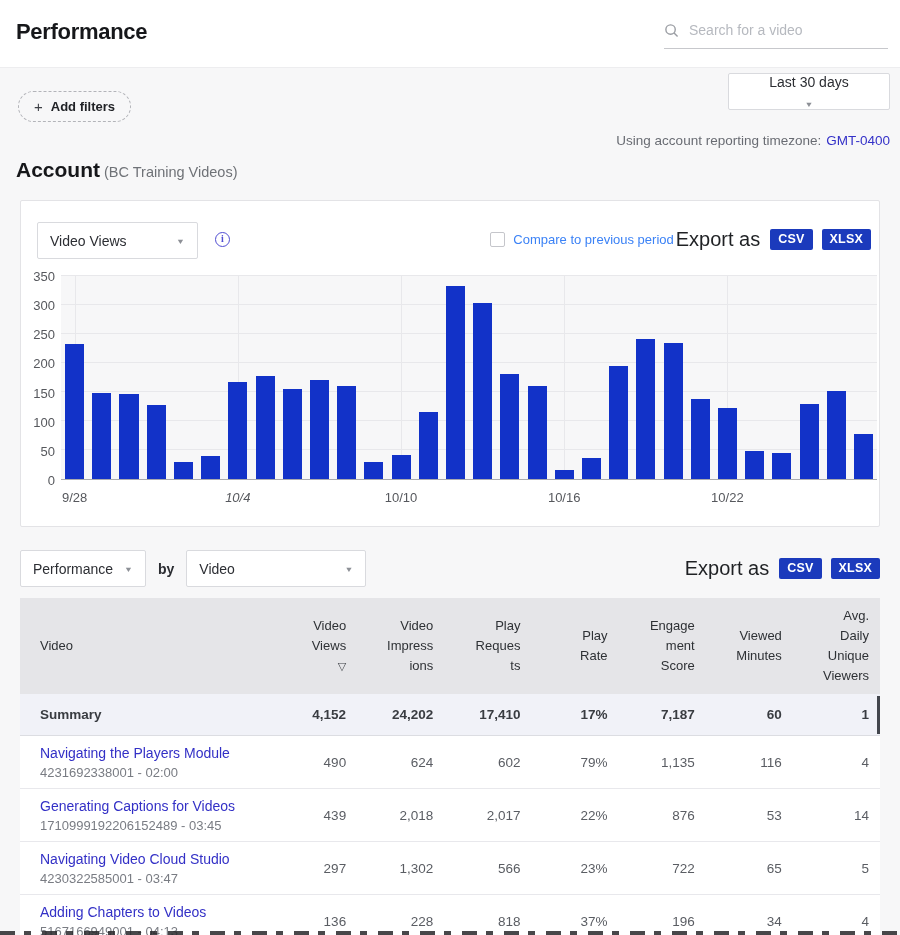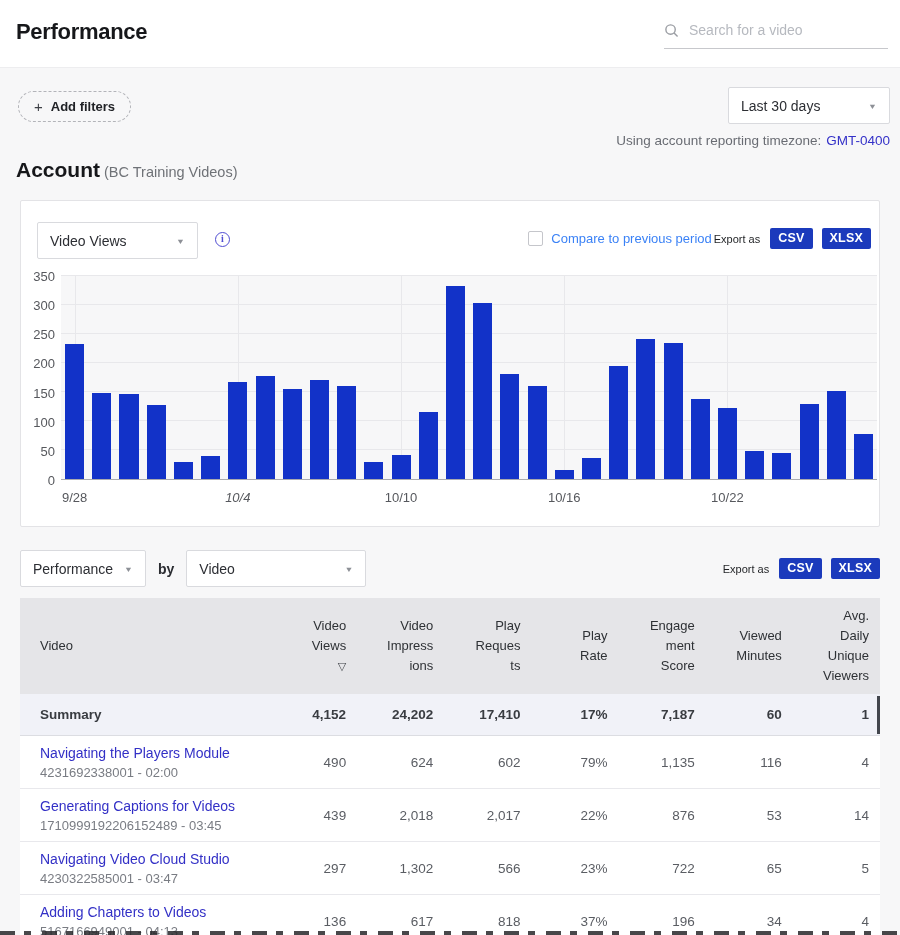--- a/index.html
+++ b/index.html
@@ -13,36 +13,36 @@
   .search input { border: 0; outline: 0; background: transparent; font-size: 14px; color: #34363b; width: 100%; font-family: inherit; }
   .search input::placeholder { color: #b6b9bf; }
 
   
   .add-filters { position: absolute; left: 18px; top: 91px; height: 31px; border: 1px dashed #b3b4b9; border-radius: 16px; display: flex; align-items: center; gap: 8px; padding: 0 15px; font-size: 13px; color: #202226; background: transparent; cursor: pointer; }
   .add-filters .plus { font-size: 15px; color: #3e4046; font-weight: 400; }
   .add-filters .lbl { font-weight: 700; }
 
   .select { background: #fff; border: 1px solid #d9dade; border-radius: 2px; display: flex; align-items: center; justify-content: space-between; padding: 0 12px; font-size: 14px; color: #2c2e33; cursor: pointer; }
   .caret { font-size: 9px; color: #8d9096; transform: scaleY(0.85); }
-  .period-select { position: absolute; right: 10px; top: 87px; width: 162px; height: 37px; }
+  .period-select { position: absolute; right: 10px; top: 73px; width: 162px; height: 37px; flex-direction: column; }
 
   .tz { position: absolute; right: 10px; top: 133px; font-size: 13.5px; color: #696c73; }
   .tz a { color: #3431c8; text-decoration: none; margin-left: 5px; cursor: pointer; }
 
   .account-h { position: absolute; left: 16px; top: 158px; font-size: 21px; font-weight: 700; color: #16171a; }
   .account-sub { font-size: 14.5px; font-weight: 400; color: #6f7277; margin-left: 4px; }
 
   
   .card { position: absolute; left: 20px; top: 200px; width: 860px; height: 327px; background: #fff; border: 1px solid #e3e3e6; border-radius: 2px; }
   .metric-select { position: absolute; left: 16px; top: 21px; width: 161px; height: 37px; }
   .info-icon { position: absolute; left: 194px; top: 31px; width: 15px; height: 15px; border: 1.5px solid #504dd2; border-radius: 50%; color: #504dd2; font-size: 10px; line-height: 12px; text-align: center; font-weight: 700; cursor: pointer; font-family: "Liberation Serif", serif; }
   .chart-controls { position: absolute; right: 8px; top: 27px; display: flex; align-items: center; }
   .checkbox { width: 15px; height: 15px; border: 1px solid #c5c6cb; border-radius: 2px; background: #fff; cursor: pointer; margin-right: 8px; flex: 0 0 auto; }
   .compare-lbl { font-size: 13px; color: #3b82f6; margin-right: 2px; }
-  .export-lbl { font-size: 11px; color: #1f2124; font-weight: 400; margin-right: 10px; }
+  .export-lbl { font-size: 20px; color: #1f2124; font-weight: 400; margin-right: 10px; }
   .btn { background: #1b3abc; color: #fff; font-size: 12.5px; font-weight: 700; padding: 3px 8px 4px; border-radius: 2px; border: 0; cursor: pointer; font-family: inherit; letter-spacing: 0.2px; }
   .btn + .btn { margin-left: 9px; }
 
   .plot { position: absolute; left: 40px; top: 75px; width: 816px; height: 204px; background: #f7f7f8; border-bottom: 1px solid #aaabaf; }
   .hgrid { position: absolute; left: 0; width: 100%; height: 1px; background: #e8e8eb; }
   .vgrid { position: absolute; top: 0; height: 100%; width: 1px; background: #e8e8eb; }
   .bars { position: absolute; left: 0; top: 0; width: 100%; height: 100%; display: flex; align-items: flex-end; }
   .bar-slot { flex: 1; display: flex; justify-content: center; align-items: flex-end; height: 100%; }
   .bar { width: 70%; }
   .y-axis { position: absolute; left: 6px; top: 75px; width: 28px; height: 204px; }
@@ -356,21 +356,21 @@
           <div class="td">722</div>
           <div class="td">65</div>
           <div class="td">5</div>
         </div>
         <div class="trow drow">
           <div class="td first">
             <a class="video-link">Adding Chapters to Videos</a>
             <div class="video-id">5167166949001 - 04:13</div>
           </div>
           <div class="td">136</div>
-          <div class="td">617</div>
+          <div class="td">228</div>
           <div class="td">818</div>
           <div class="td">37%</div>
           <div class="td">196</div>
           <div class="td">34</div>
           <div class="td">4</div>
         </div>
       </div>
     <div class="scroll-thumb"></div>
   </div>
 

